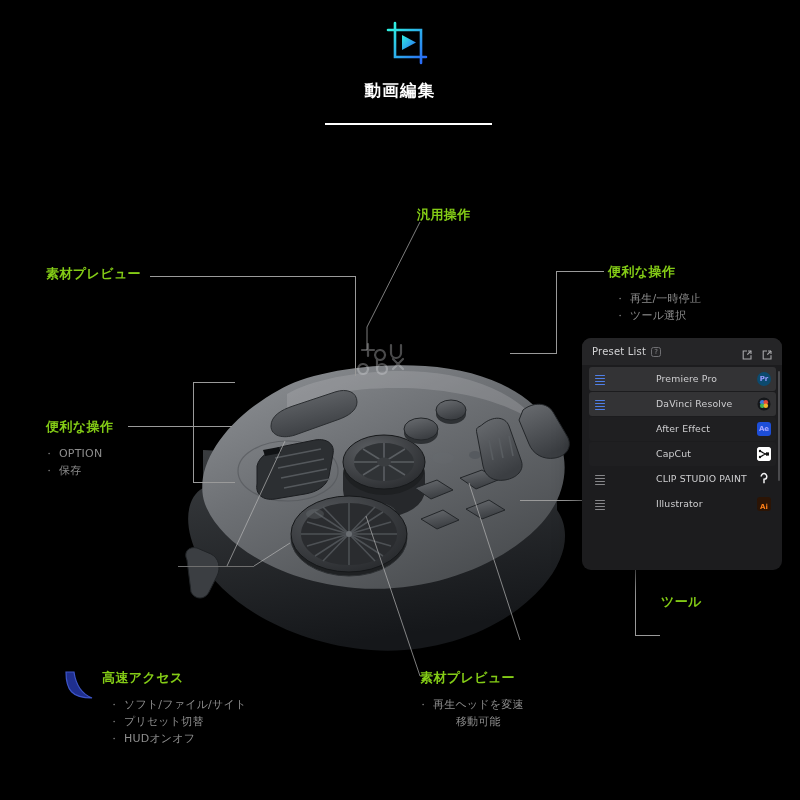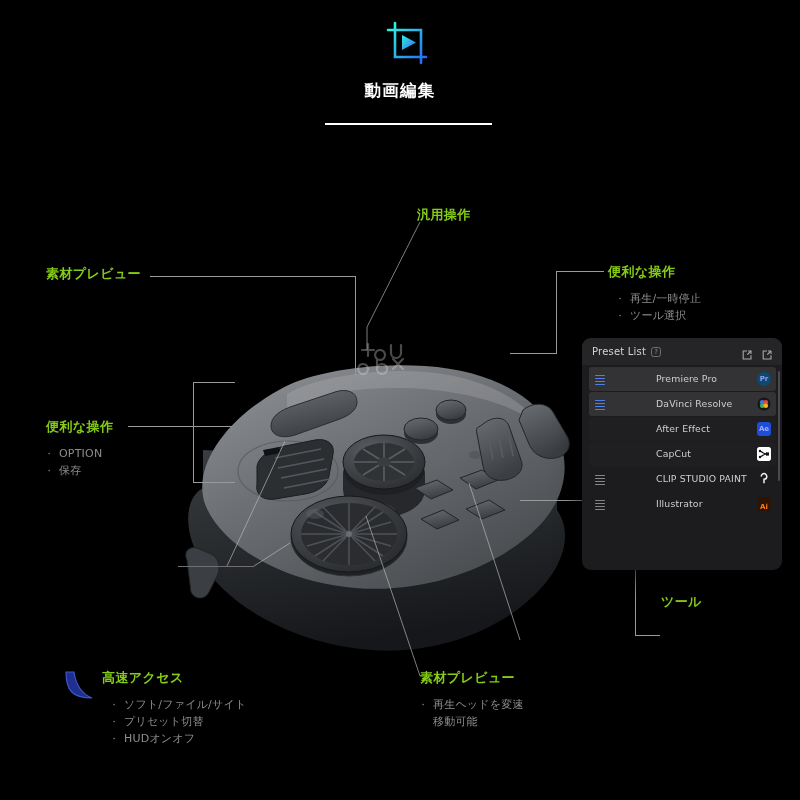--- a/index.html
+++ b/index.html
@@ -31,21 +31,21 @@
   }
   .anno-list { margin-top:9px; }
   .anno-li {
     color:#8e8e8e; font-size:11px; line-height:17px; white-space:nowrap;
     padding-left:13px; position:relative; letter-spacing:.2px;
   }
   .anno-li::before {
     content:"・"; position:absolute; left:-2px; top:0; color:#7a7a7a; font-size:10px;
   }
   .anno-li.cont::before { content:""; }
-  .anno-li.cont { padding-left:13px; }
+  .anno-li.cont { padding-left:13px;text-align:center; }
 
   
   .ln { position:absolute; background:#9a9a9a; }
   .ln.h { height:1px; }
   .ln.v { width:1px; }
   .ln.thin { background:#6f6f6f; }
 
   
   .fan-icon { position:absolute; left:62px; top:668px; width:34px; height:34px; }
 

